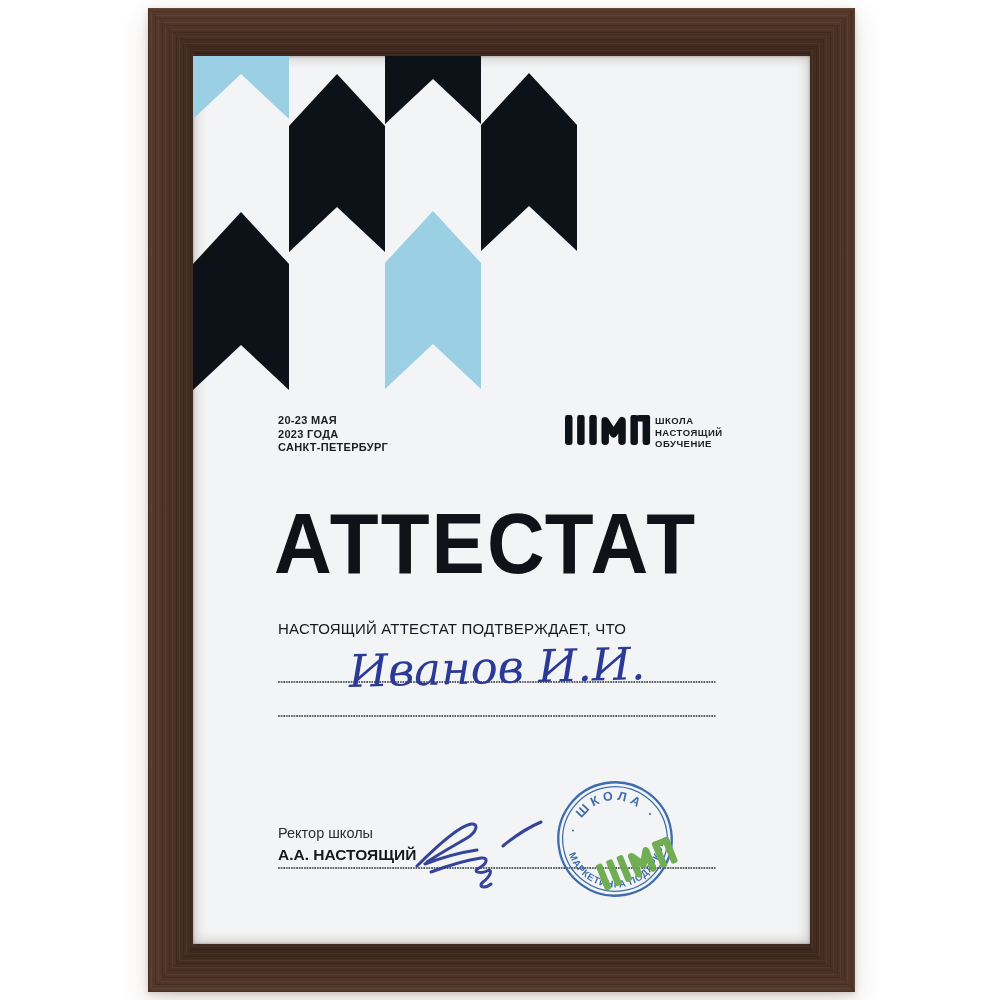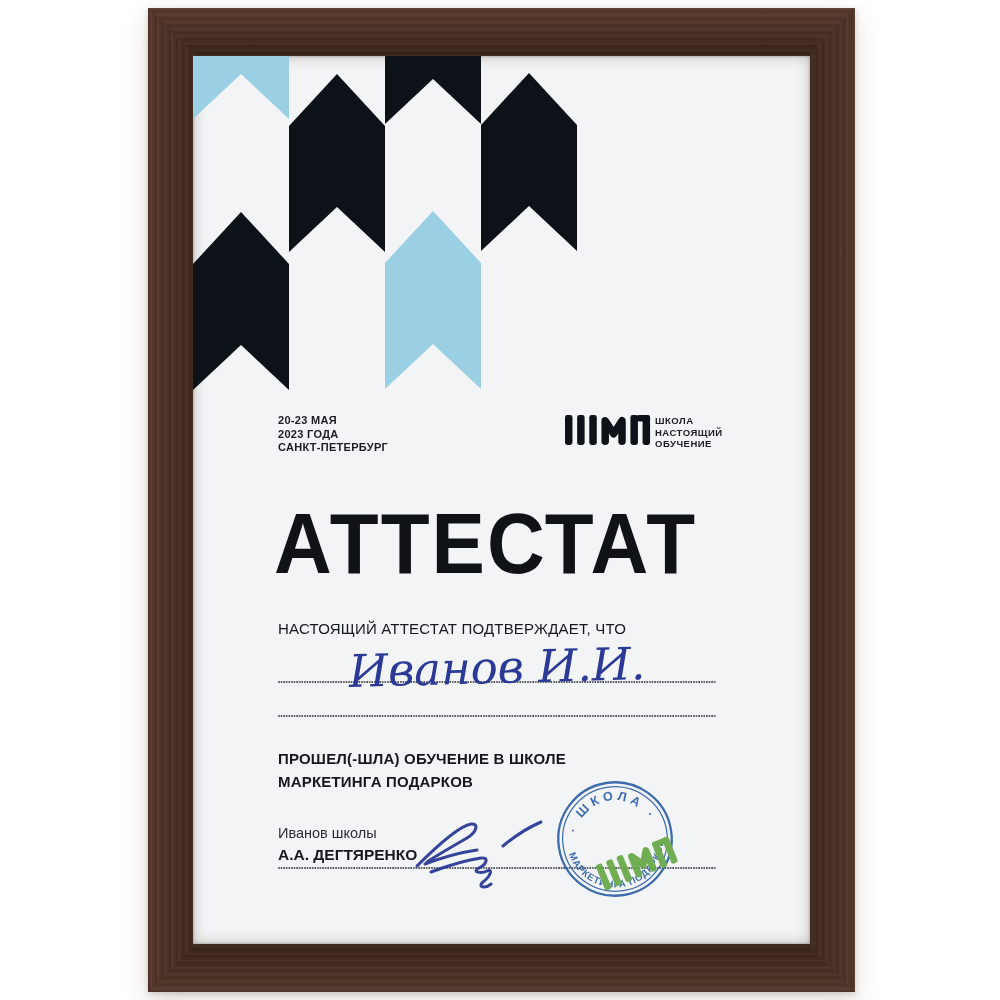--- a/index.html
+++ b/index.html
@@ -161,27 +161,23 @@
       </div>
 
       <div class="title">АТТЕСТАТ</div>
 
       <div class="statement">НАСТОЯЩИЙ АТТЕСТАТ ПОДТВЕРЖДАЕТ, ЧТО</div>
 
       <div class="name">Иванов И.И.</div>
       <div class="dotline l1"></div>
       <div class="dotline l2"></div>
 
-      <div class="bodytext">
-        <div>ПРОШЕЛ(-ШЛА) ОБУЧЕНИЕ В ШКОЛЕ</div>
-        <div>МАРКЕТИНГА ПОДАРКОВ</div>
-      </div>
-
-      <div class="role">Иванов школы</div>
-      <div class="signer">А.А. ДЕГТЯРЕНКО</div>
+
+      <div class="role">Ректор школы</div>
+      <div class="signer">А.А. НАСТОЯЩИЙ</div>
       <div class="dotline l3"></div>
 
       <svg class="signature" viewBox="0 0 170 95">
         <g fill="none" stroke="currentColor" stroke-width="3" stroke-linecap="round" stroke-linejoin="round">
           <path d="M6,52 C24,34 48,12 60,10 C68,9 66,18 56,24 C44,31 28,40 16,48
                    M14,50 C30,44 52,38 66,36
                    M20,58 C36,52 56,46 70,44 C78,43 76,50 68,54 C60,58 70,60 76,57 C82,54 80,62 72,68 C66,73 74,75 80,70"></path>
           <path d="M92,32 C104,22 116,14 130,8"></path>
         </g>
       </svg>

